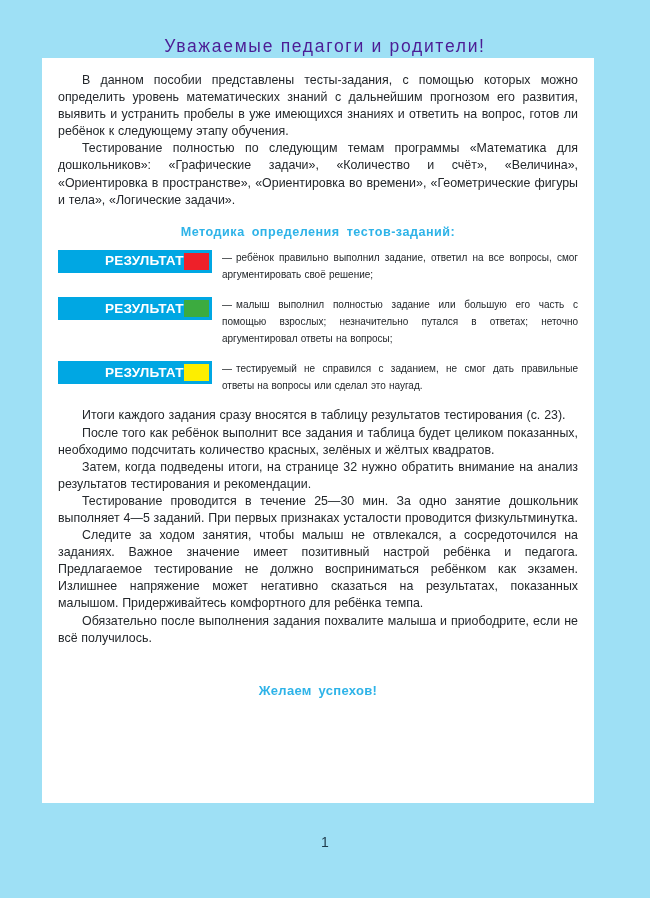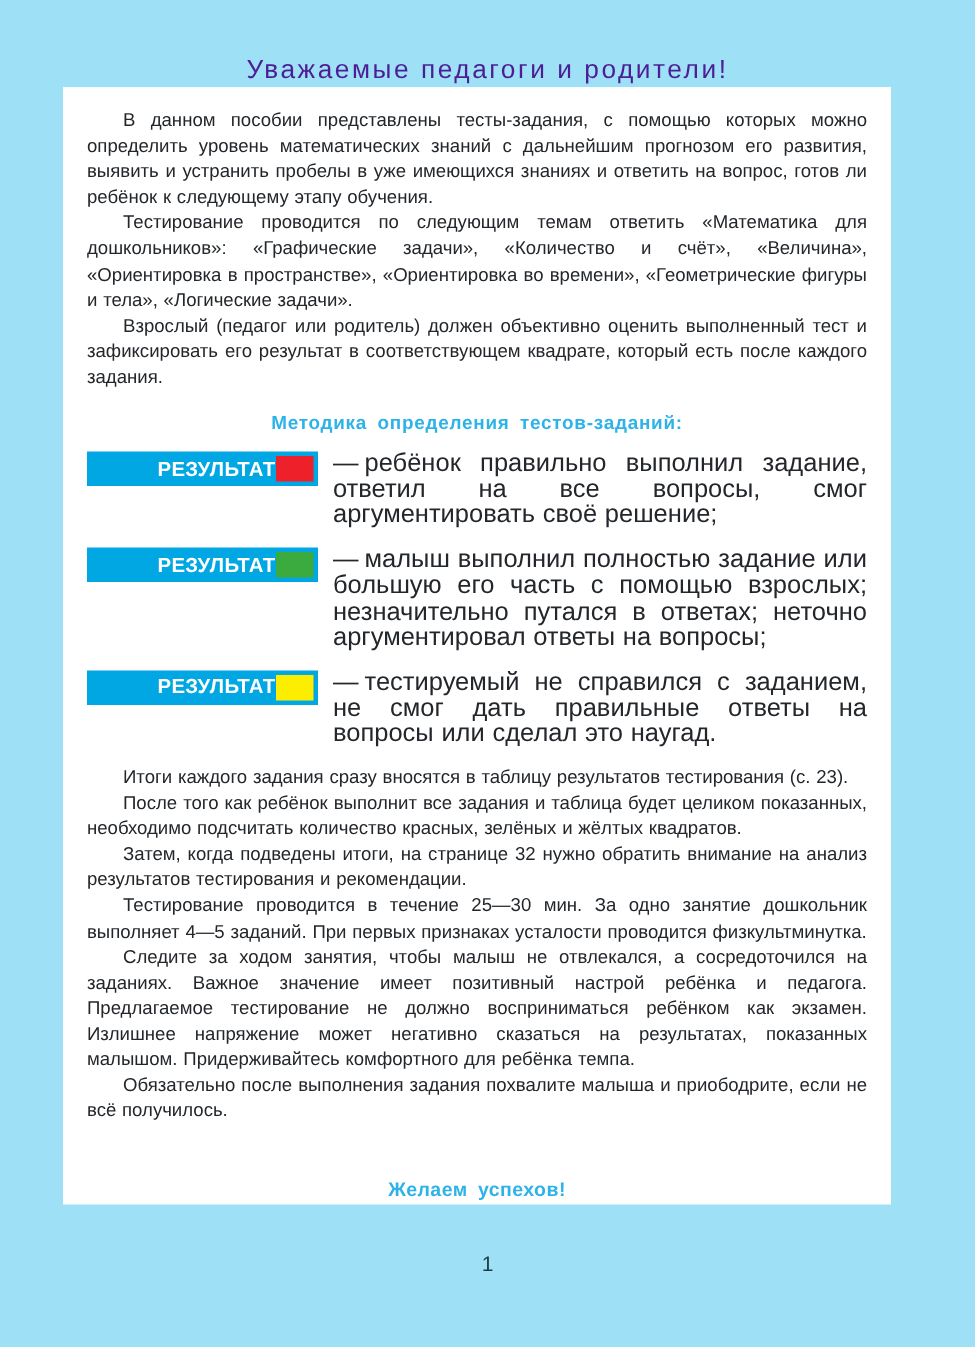--- a/index.html
+++ b/index.html
@@ -93,21 +93,21 @@
     padding-left: 40px;
   }
   .swatch {
     width: 26px;
     height: 17px;
     display: block;
   }
   .legend-text {
     flex: 1 1 auto;
     margin-left: 10px;
-    font-size: 17px;
+    font-size: 10px;
     line-height: 17.1px;
     color: #23272b;
     text-align: justify;
     text-justify: inter-word;
     word-spacing: 0.4px;
   }
   .legend-text .dash {
     padding-right: 4px;
   }
   .tail-paras {
@@ -136,22 +136,21 @@
 <body>
 
 <div class="page">
 
   <div class="page-title">Уважаемые педагоги и родители!</div>
 
   <div class="card">
 
     <div>
       <p class="para">В данном пособии представлены тесты-задания, с помощью которых можно определить уровень математических знаний с дальнейшим прогнозом его развития, выявить и устранить пробелы в уже имеющихся знаниях и ответить на вопрос, готов ли ребёнок к следующему этапу обучения.</p>
-      <p class="para">Тестирование проводится по следующим темам ответить «Математика для дошкольников»: «Графические задачи», «Количество и счёт», «Величина», «Ориентировка в пространстве», «Ориентировка во времени», «Геометрические фигуры и тела», «Логические задачи».</p>
-      <p class="para">Взрослый (педагог или родитель) должен объективно оценить выполненный тест и зафиксировать его результат в соответствующем квадрате, который есть после каждого задания.</p>
+      <p class="para">Тестирование полностью по следующим темам программы «Математика для дошкольников»: «Графические задачи», «Количество и счёт», «Величина», «Ориентировка в пространстве», «Ориентировка во времени», «Геометрические фигуры и тела», «Логические задачи».</p>
     </div>
 
     <div class="methodика-wrap">
       <span class="method-heading">Методика определения тестов-заданий:</span>
     </div>
 
     <div class="legend">
 
       <div class="legend-row">
         <div class="badge">

